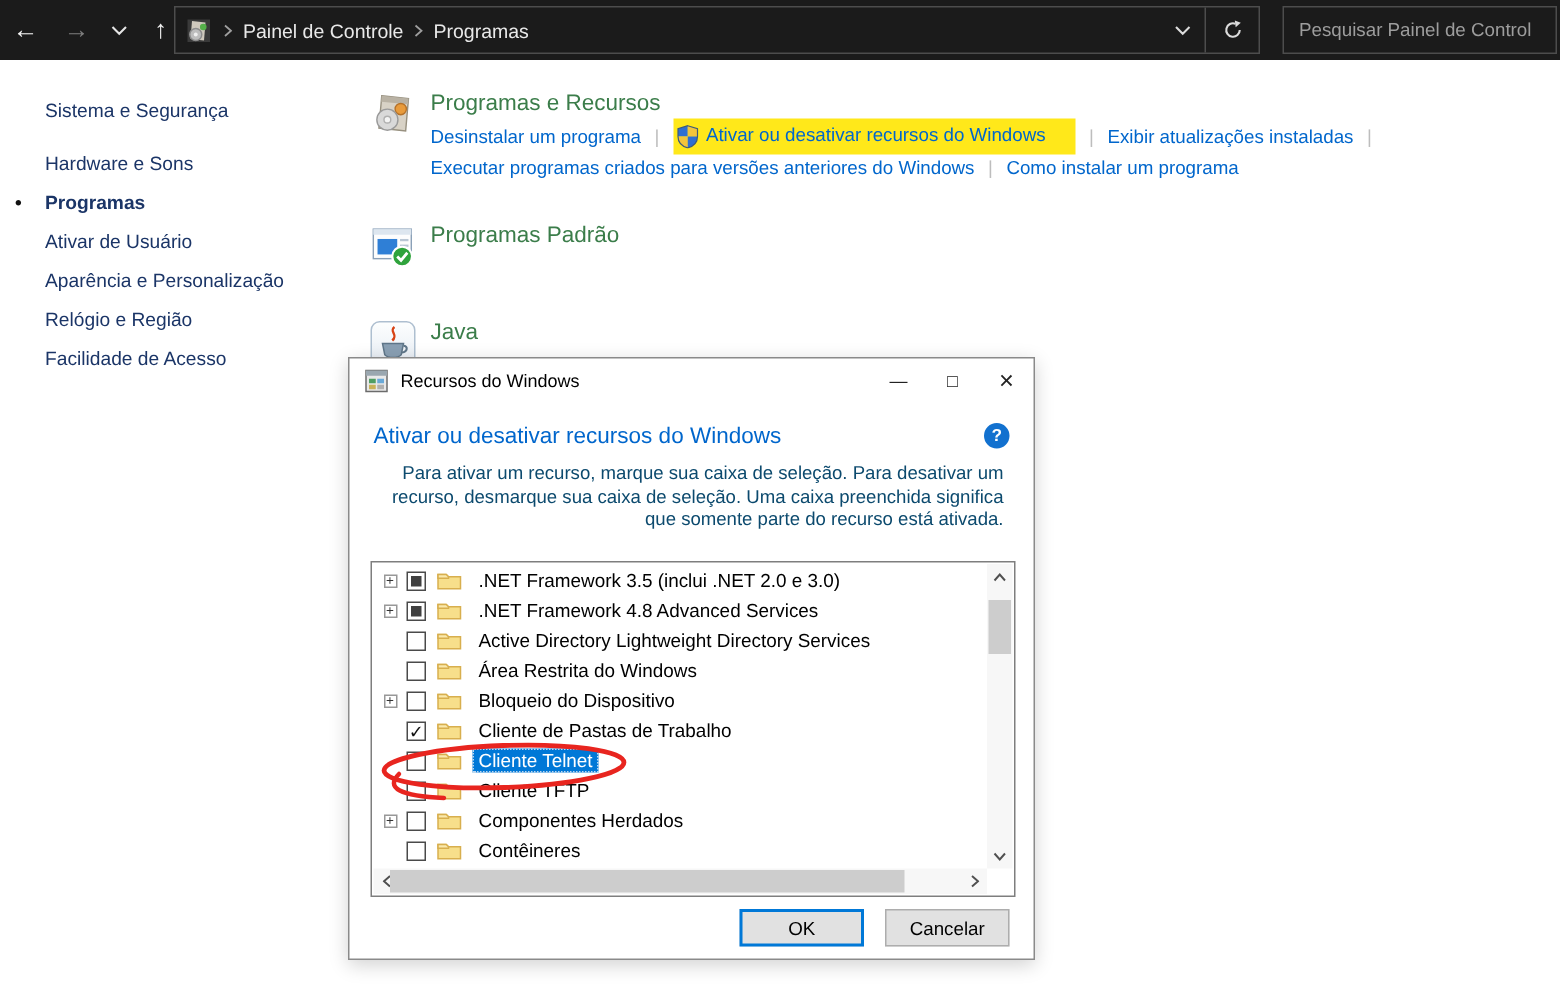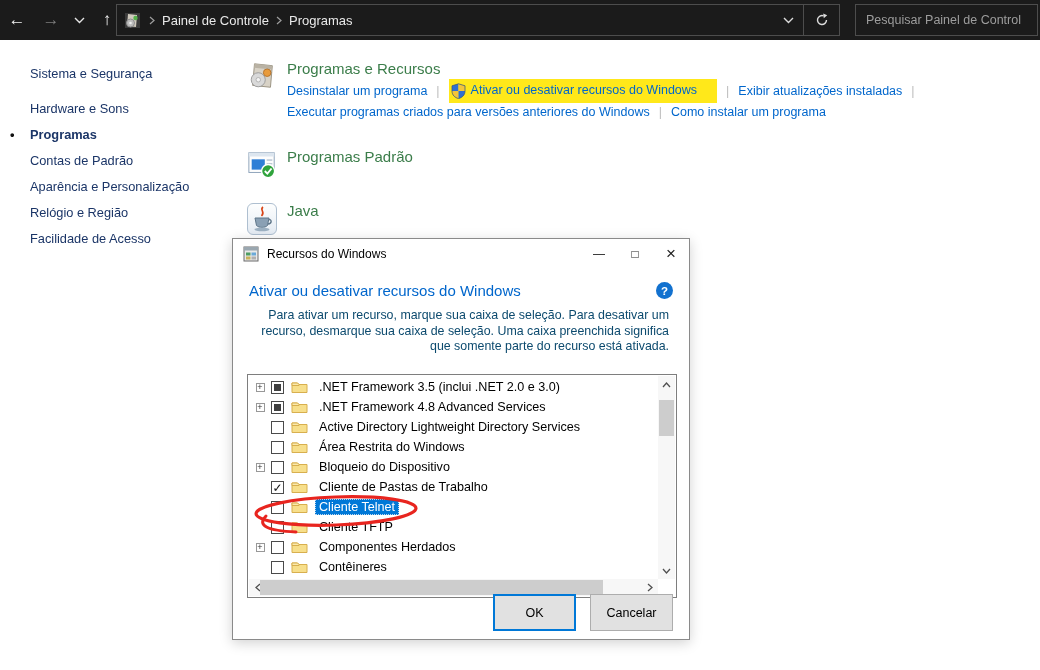--- a/index.html
+++ b/index.html
@@ -37,21 +37,21 @@
   .content{position:absolute;left:247px;top:58px;width:790px;}
   .section{display:flex;}
   .sec-icon{width:30px;flex:0 0 30px;margin-right:10px;margin-top:3px;}
   .sec-title{color:var(--green);font-size:15px;font-weight:normal;line-height:21px;}
   .link-row{display:flex;align-items:center;line-height:19px;font-size:12.5px;white-space:nowrap;}
   .tasklink{color:var(--link);text-decoration:none;cursor:pointer;}
   .sep{color:#bdbdbd;margin:0 9px;}
   .highlight{background:var(--hl);display:inline-flex;align-items:center;padding:2px 20px 3px 2px;}
   .shield{width:15px;height:16px;margin-right:5px;flex:0 0 15px;}
   .sec1{margin-bottom:24px;}
-  .sec2{margin-bottom:17px;}
+  .sec2{margin-bottom:27px;}
   .java-frame{width:30px;height:32px;border:1px solid #aebfd0;border-radius:6px;background:linear-gradient(#fdfefe,#e4ebf3);display:flex;align-items:center;justify-content:center;}
 
   
   .dialog{position:absolute;left:232px;top:238px;width:458px;height:402px;background:#fff;border:1px solid #8a8a8a;box-shadow:0 3px 12px rgba(0,0,0,.18);z-index:10;}
   .dlg-titlebar{height:30px;display:flex;align-items:center;padding-left:10px;}
   .dlg-icon{width:16px;height:16px;margin-right:8px;}
   .dlg-title{font-size:12px;color:#000;flex:1;}
   .cap-btn{width:36px;height:30px;display:flex;align-items:center;justify-content:center;color:#222;font-size:12px;cursor:pointer;}
   .cap-btn.close{font-size:17px;}
   .dlg-headrow{display:flex;align-items:center;margin:13px 16px 0;}
@@ -71,21 +71,21 @@
   .flabel.selected{background:var(--accent);color:#fff;outline:1px dotted #bcd8f0;outline-offset:-1px;}
 
   .vscroll{position:absolute;top:1px;right:1px;width:17px;bottom:18px;background:#f7f7f7;}
   .hscroll{position:absolute;left:1px;bottom:1px;right:18px;height:17px;background:#f7f7f7;}
   .scroll-arrow{position:absolute;width:17px;height:17px;display:flex;align-items:center;justify-content:center;}
   .v-up{top:0;} .v-down{bottom:0;} .h-left{left:0;} .h-right{right:0;}
   .vthumb{position:absolute;left:1px;right:1px;top:24px;height:36px;background:#cdcdcd;}
   .hthumb{position:absolute;top:1px;bottom:1px;left:11px;width:343px;background:#cdcdcd;}
 
   .btnrow{position:absolute;right:16px;bottom:8px;display:flex;gap:14px;}
-  .btn{width:83px;height:37px;background:#e1e1e1;border:1px solid #adadad;font-size:12.5px;font-family:"Liberation Sans",sans-serif;cursor:pointer;}
+  .btn{width:83px;height:25px;background:#e1e1e1;border:1px solid #adadad;font-size:12.5px;font-family:"Liberation Sans",sans-serif;cursor:pointer;}
   .btn.default{border:2px solid var(--accent);}
 
   .annotation{position:absolute;left:250px;top:490px;z-index:50;pointer-events:none;}
 </style>
 </head>
 <body>
 
 <div class="topbar">
   <span class="nav-ico">←</span>
   <span class="nav-ico disabled">→</span>
@@ -134,21 +134,21 @@
 
   <div class="searchbox">
     <input type="text" placeholder="Pesquisar Painel de Controle" style="">
   </div>
 </div>
 
 <div class="sidebar">
     <div class="side-item"><span>Sistema e Segurança</span></div>
     <div class="side-item"><span>Hardware e Sons</span></div>
     <div class="side-item active"><span class="bullet">•</span><span>Programas</span></div>
-    <div class="side-item"><span>Contas de Padrão</span></div>
+    <div class="side-item"><span>Ativar de Usuário</span></div>
     <div class="side-item"><span>Aparência e Personalização</span></div>
     <div class="side-item"><span>Relógio e Região</span></div>
     <div class="side-item"><span>Facilidade de Acesso</span></div>
   </div>
 
 <div class="content">
 
   <div class="section sec1">
     <span class="sec-icon">
       <svg width="30" height="30" viewBox="0 0 32 32">

